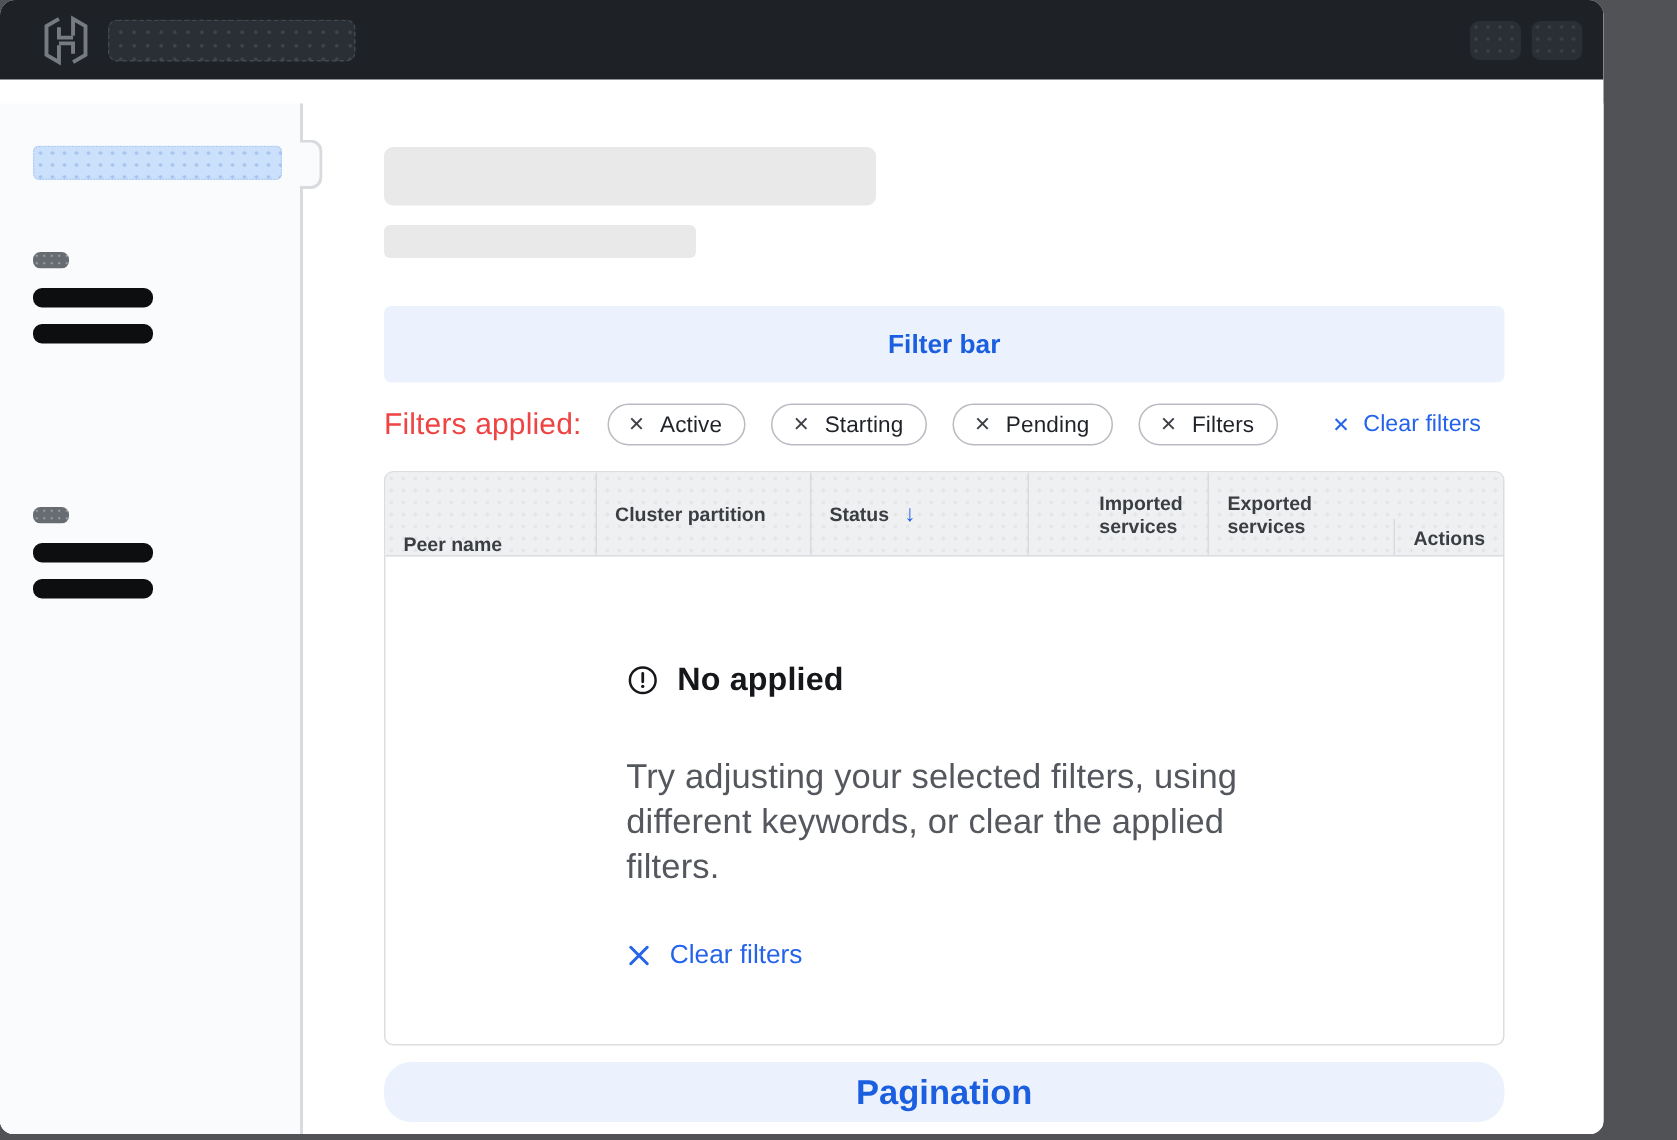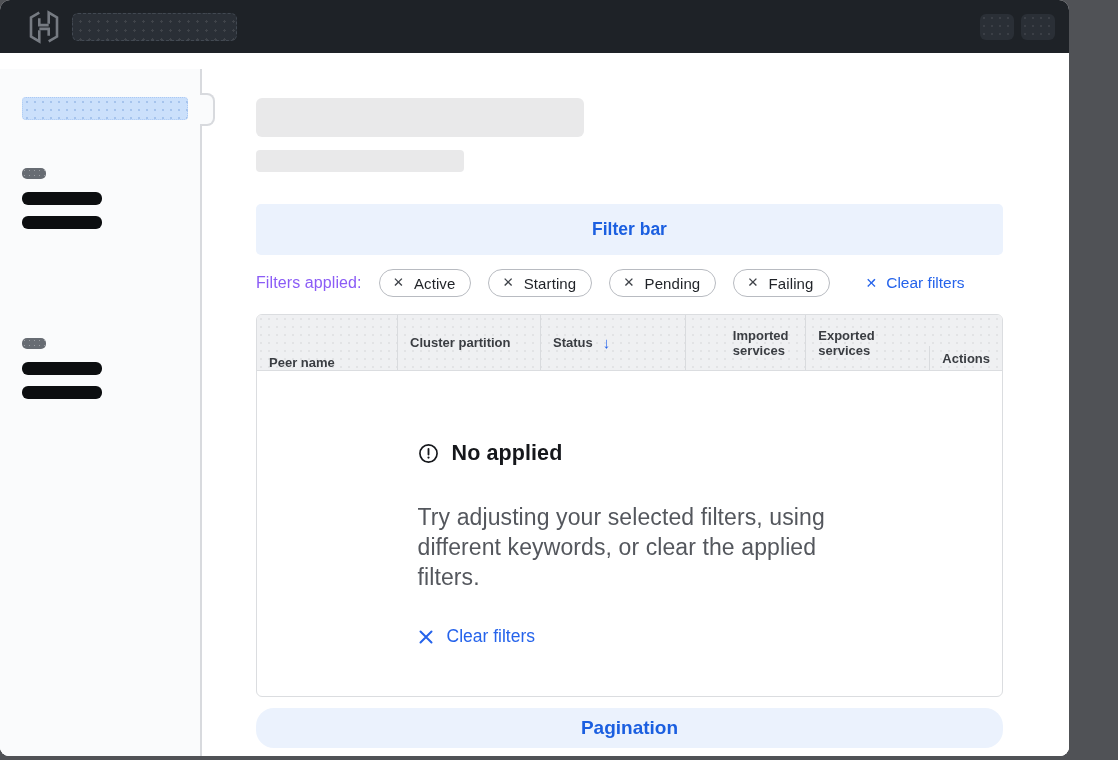--- a/index.html
+++ b/index.html
@@ -89,27 +89,27 @@
   .skel-subtitle {
     width:208px; height:22px; border-radius:4px; background:#e9e9ea; margin-top:13px;
   }
 
   .banner {
     background:#ebf2fd; border-radius:5px;
     display:flex; align-items:center; justify-content:center;
     color:#1b5fe0; font-weight:bold; font-size:17.5px;
   }
   .banner.filter { height:51px; margin-top:32px; }
-  .banner.pagination { height:40px; margin-top:11px; font-size:19px;border-radius:18px; }
+  .banner.pagination { height:40px; margin-top:11px; font-size:23px;border-radius:18px; }
 
   
   .filters-row {
     margin-top:14px; display:flex; align-items:center;
   }
-  .filters-label { color:#8b5cf6; font-size:16px; letter-spacing:.1px; }
+  .filters-label { color:#ef4444; font-size:20px; letter-spacing:.1px; }
   .pill {
     display:flex; align-items:center; gap:10px;
     height:28px; padding:0 15px 0 13px;
     border:1px solid #b8bbc1; border-radius:14px;
     background:#fff; margin-left:17px; cursor:pointer;
   }
   .pill:first-of-type { margin-left:20px; }
   .pill .x { color:#3e4248; font-size:13.5px; line-height:1; }
   .pill .lbl { color:#1f2227; font-size:15px; letter-spacing:.1px; }
   .clear-link {
@@ -216,21 +216,21 @@
         <span class="pill">
           <span class="x">✕</span>
           <span class="lbl">Starting</span>
         </span>
         <span class="pill">
           <span class="x">✕</span>
           <span class="lbl">Pending</span>
         </span>
         <span class="pill">
           <span class="x">✕</span>
-          <span class="lbl">Failing</span>
+          <span class="lbl">Filters</span>
         </span>
 
         <a class="clear-link">
           <span class="x">✕</span>
           <span>Clear filters</span>
         </a>
       </div>
 
       <div class="table">
         <div class="thead">

